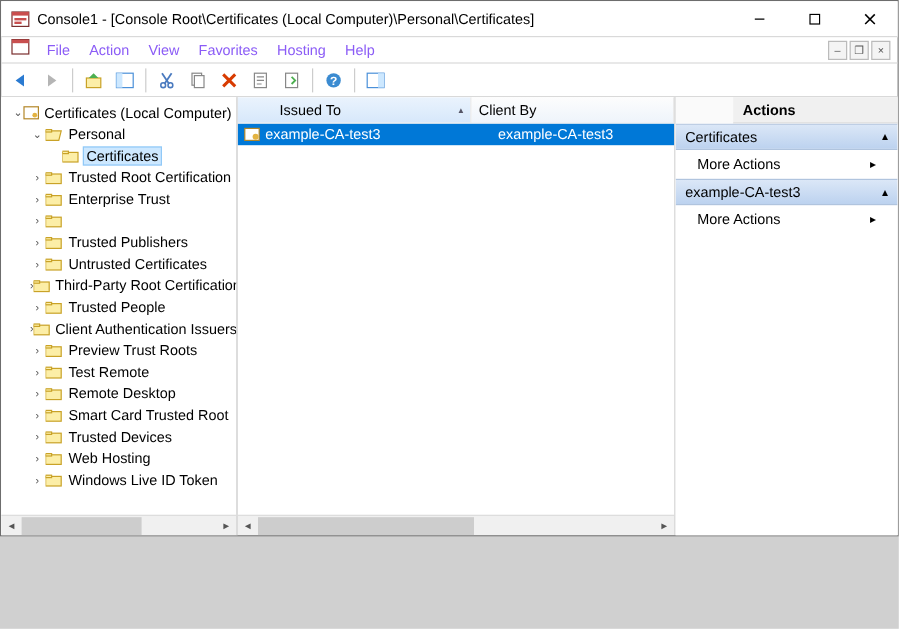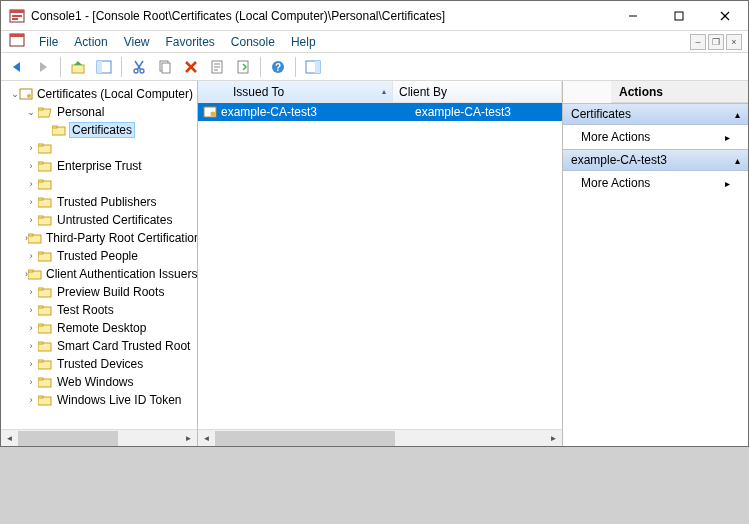--- a/index.html
+++ b/index.html
@@ -3,21 +3,21 @@
 <meta charset="utf-8">
 <style>
 * { box-sizing: border-box; margin: 0; padding: 0; font-family: "Segoe UI", Tahoma, sans-serif; }
 body { background: #d0d0d0; width: 749px; height: 524px; overflow: hidden; }
 .window { width: 749px; height: 447px; background: #fff; border: 1px solid #6d6d6d; display: flex; flex-direction: column; }
 .titlebar { height: 30px; background: #fff; display: flex; align-items: center; border-bottom: 1px solid #d9d9d9; }
 .titlebar .app-icon { width: 16px; height: 16px; margin: 0 6px 0 8px; }
 .titlebar .title { flex: 1; font-size: 12px; color: #000; white-space: nowrap; overflow: hidden; }
 .titlebar .win-btn { width: 46px; height: 30px; display: flex; align-items: center; justify-content: center; font-size: 12px; color: #000; }
 .menubar { height: 22px; display: flex; align-items: center; padding: 0 4px; border-bottom: 1px solid #d9d9d9; position: relative; }
-.menubar .item { font-size: 12px; padding: 2px 8px; color: #0c4a6e; }
+.menubar .item { font-size: 12px; padding: 2px 8px; color: #8b5cf6; }
 .menubar .right-buttons { margin-left: auto; display: flex; gap: 2px; padding-right: 2px;}
 .menubar .right-buttons .rb { width: 16px; height: 16px; border: 1px solid #bbb; background: #f4f4f4; display:flex;align-items:center;justify-content:center;font-size:9px;color:#555;}
 .toolbar { height: 28px; display: flex; align-items: center; padding: 0 4px; gap: 2px; border-bottom: 1px solid #d9d9d9; }
 .toolbar .sep { width: 1px; height: 20px; background: #ccc; margin: 0 3px; }
 .toolbar .tb-btn { width: 24px; height: 24px; display: flex; align-items: center; justify-content: center; border: 1px solid transparent; }
 .main { flex: 1; display: flex; min-height: 0; }
 .tree-pane { width: 197px; border-right: 1px solid #bdbdbd; display: flex; flex-direction: column; overflow: hidden; background:#fff;}
 .tree-inner { flex:1; overflow:hidden; background:#fff; padding-top:4px;}
 .tree-row { display: flex; align-items: center; font-size: 12px; height: 18px; white-space: nowrap; padding-right:2px; cursor:default;}
 .tree-row .exp { width: 12px; display: inline-flex; justify-content: center; color: #555; font-size: 9px; }
@@ -86,21 +86,21 @@
     <span class="app-icon" style="margin:0 6px 0 4px">
       <svg width="16" height="16">
           <rect x="1" y="2" width="14" height="12" fill="#fff" stroke="#7a2e2e"></rect>
           <rect x="1" y="2" width="14" height="3" fill="#c94f4f"></rect>
         </svg>
     </span>
     <span class="item">File</span>
     <span class="item">Action</span>
     <span class="item">View</span>
     <span class="item">Favorites</span>
-    <span class="item">Console</span>
+    <span class="item">Hosting</span>
     <span class="item">Help</span>
     <div class="right-buttons">
       <div class="rb">–</div>
       <div class="rb">❐</div>
       <div class="rb">×</div>
     </div>
   </div>
 
   <div class="toolbar">
     <div class="tb-btn">
@@ -212,20 +212,21 @@
         </div>
         <div id="tree-items">
             <div class="tree-row" style="padding-left: 24px;">
               <span class="exp">›</span>
               <span class="ficon">
                 <svg class="folder-svg">
                   <rect x="0" y="3" width="13" height="8" fill="#fceea7" stroke="#c9a227"></rect>
                   <rect x="0" y="2" width="5" height="2" fill="#fceea7" stroke="#c9a227"></rect>
                 </svg>
               </span>
+              <span class="label">Trusted Root Certification</span>
             </div>
             <div class="tree-row" style="padding-left: 24px;">
               <span class="exp">›</span>
               <span class="ficon">
                 <svg class="folder-svg">
                   <rect x="0" y="3" width="13" height="8" fill="#fceea7" stroke="#c9a227"></rect>
                   <rect x="0" y="2" width="5" height="2" fill="#fceea7" stroke="#c9a227"></rect>
                 </svg>
               </span>
               <span class="label">Enterprise Trust</span>
@@ -290,31 +291,31 @@
               <span class="label">Client Authentication Issuers</span>
             </div>
             <div class="tree-row" style="padding-left: 24px;">
               <span class="exp">›</span>
               <span class="ficon">
                 <svg class="folder-svg">
                   <rect x="0" y="3" width="13" height="8" fill="#fceea7" stroke="#c9a227"></rect>
                   <rect x="0" y="2" width="5" height="2" fill="#fceea7" stroke="#c9a227"></rect>
                 </svg>
               </span>
-              <span class="label">Preview Build Roots</span>
-            </div>
-            <div class="tree-row" style="padding-left: 24px;">
-              <span class="exp">›</span>
-              <span class="ficon">
-                <svg class="folder-svg">
-                  <rect x="0" y="3" width="13" height="8" fill="#fceea7" stroke="#c9a227"></rect>
-                  <rect x="0" y="2" width="5" height="2" fill="#fceea7" stroke="#c9a227"></rect>
-                </svg>
-              </span>
-              <span class="label">Test Roots</span>
+              <span class="label">Preview Trust Roots</span>
+            </div>
+            <div class="tree-row" style="padding-left: 24px;">
+              <span class="exp">›</span>
+              <span class="ficon">
+                <svg class="folder-svg">
+                  <rect x="0" y="3" width="13" height="8" fill="#fceea7" stroke="#c9a227"></rect>
+                  <rect x="0" y="2" width="5" height="2" fill="#fceea7" stroke="#c9a227"></rect>
+                </svg>
+              </span>
+              <span class="label">Test Remote</span>
             </div>
             <div class="tree-row" style="padding-left: 24px;">
               <span class="exp">›</span>
               <span class="ficon">
                 <svg class="folder-svg">
                   <rect x="0" y="3" width="13" height="8" fill="#fceea7" stroke="#c9a227"></rect>
                   <rect x="0" y="2" width="5" height="2" fill="#fceea7" stroke="#c9a227"></rect>
                 </svg>
               </span>
               <span class="label">Remote Desktop</span>
@@ -340,21 +341,21 @@
               <span class="label">Trusted Devices</span>
             </div>
             <div class="tree-row" style="padding-left: 24px;">
               <span class="exp">›</span>
               <span class="ficon">
                 <svg class="folder-svg">
                   <rect x="0" y="3" width="13" height="8" fill="#fceea7" stroke="#c9a227"></rect>
                   <rect x="0" y="2" width="5" height="2" fill="#fceea7" stroke="#c9a227"></rect>
                 </svg>
               </span>
-              <span class="label">Web Windows</span>
+              <span class="label">Web Hosting</span>
             </div>
             <div class="tree-row" style="padding-left: 24px;">
               <span class="exp">›</span>
               <span class="ficon">
                 <svg class="folder-svg">
                   <rect x="0" y="3" width="13" height="8" fill="#fceea7" stroke="#c9a227"></rect>
                   <rect x="0" y="2" width="5" height="2" fill="#fceea7" stroke="#c9a227"></rect>
                 </svg>
               </span>
               <span class="label">Windows Live ID Token</span>

